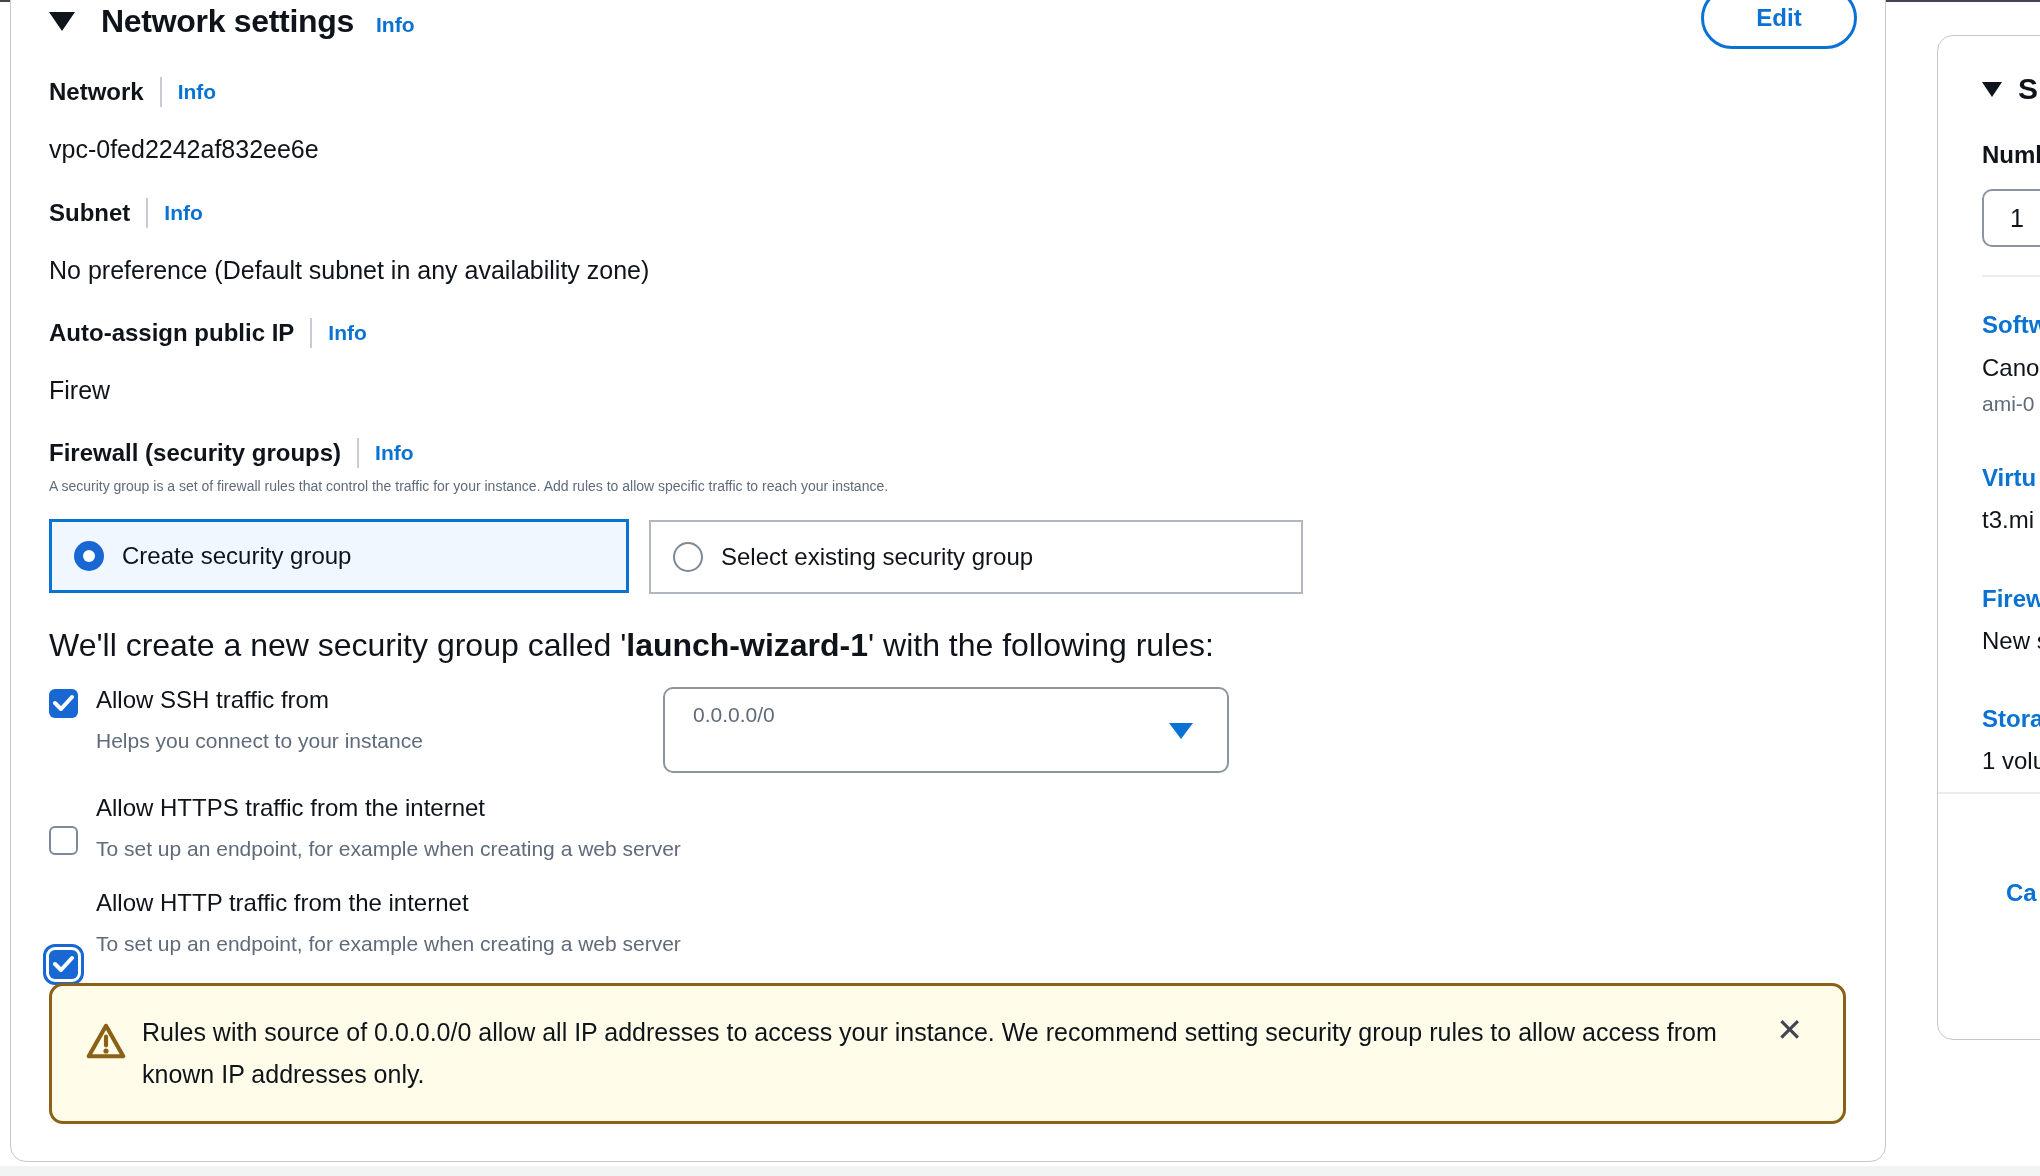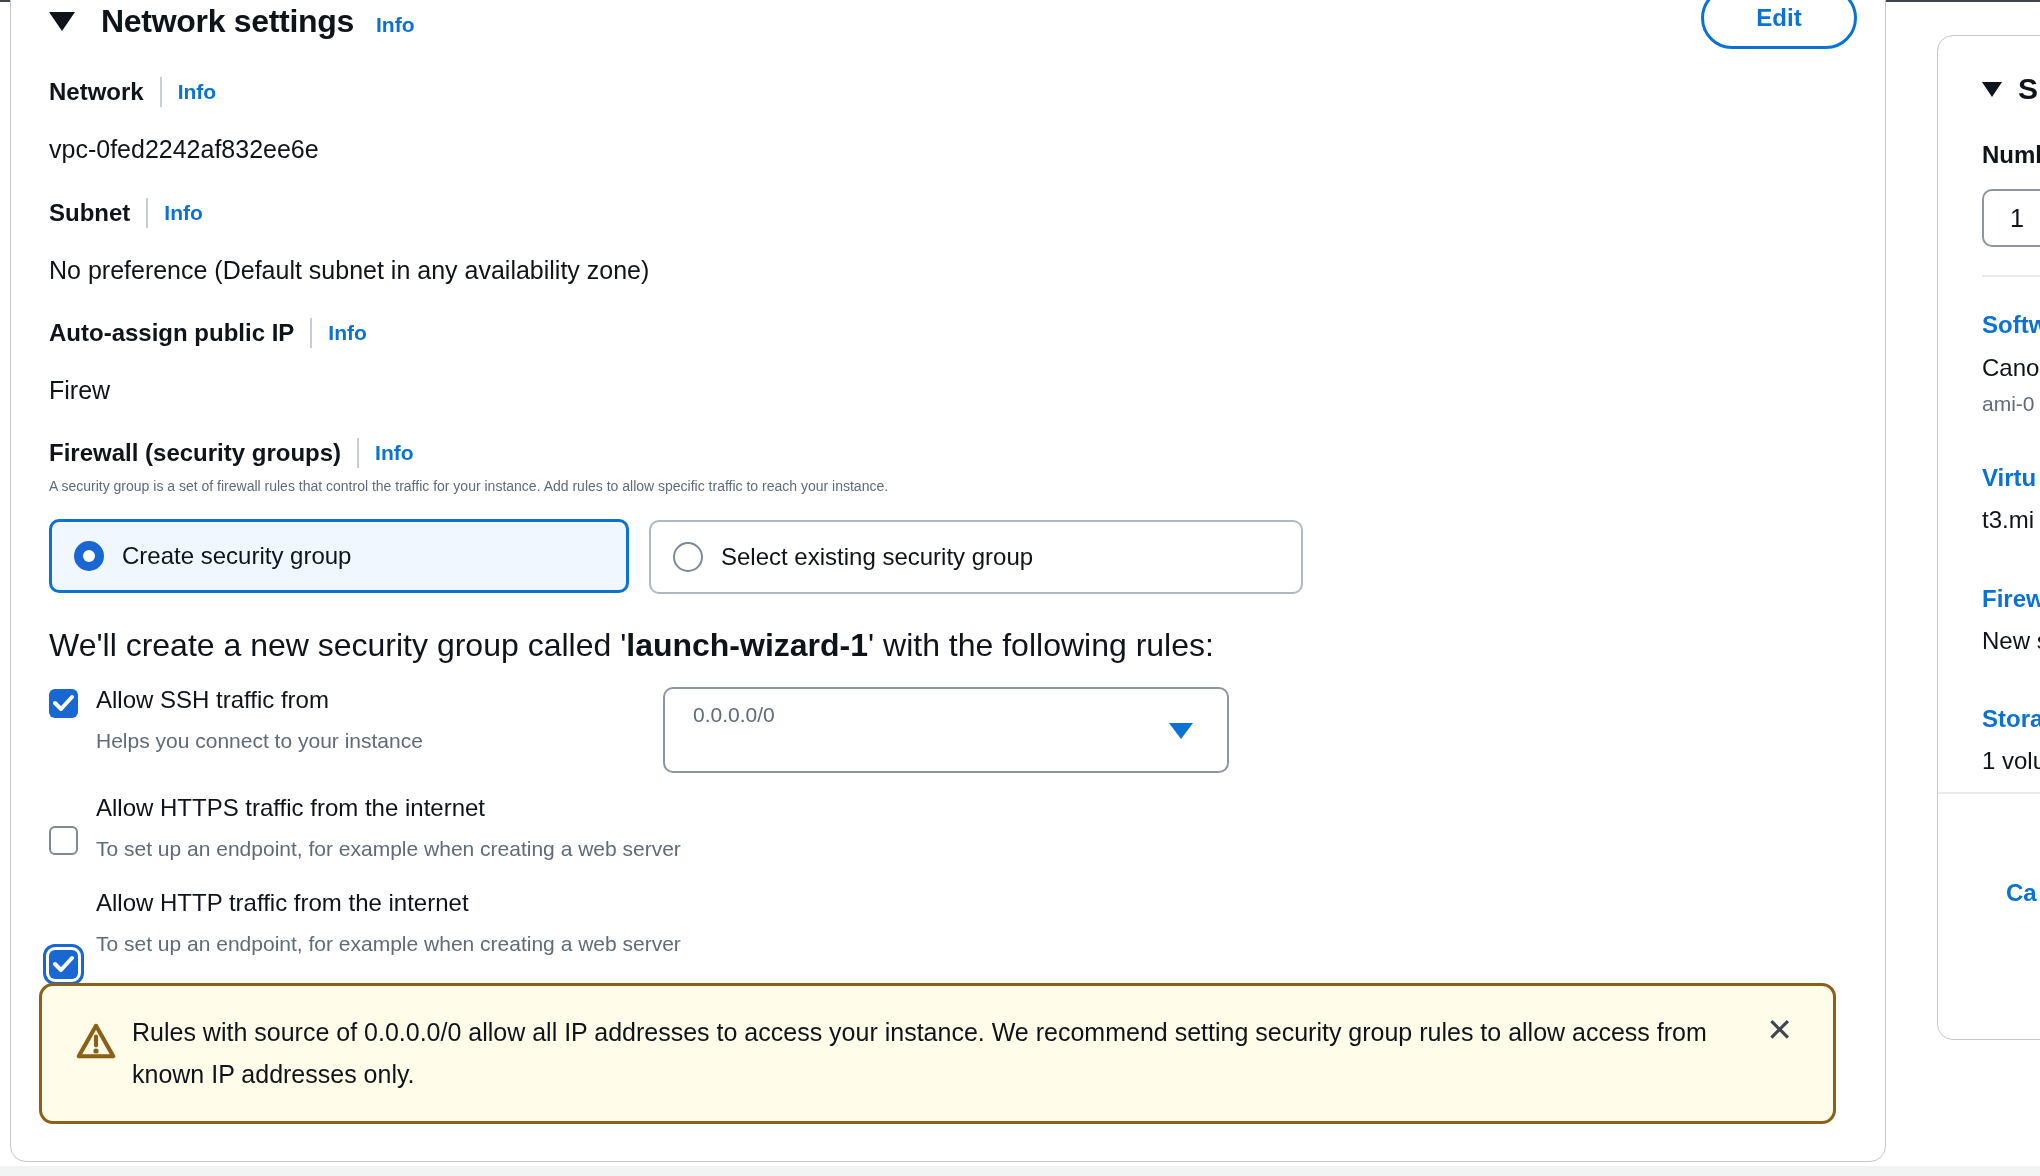--- a/index.html
+++ b/index.html
@@ -31,21 +31,21 @@
   .row { display:flex; align-items:center; }
 
   
   .caret-down { width:0; height:0; border-left:13px solid transparent; border-right:13px solid transparent;
                 border-top:19px solid #0f141a; display:inline-block; }
   .edit-btn { left:1690px; top:10px; width:156px; height:62px; border:3px solid #0972d3; border-radius:31px;
               background:#fff; color:#0972d3; font-size:24px; font-weight:700; text-align:center;
               line-height:56px; cursor:pointer; }
 
   
-  .tile { height:74px; border-radius:10px; display:flex; align-items:center; padding-left:22px; cursor:pointer; }
+  .tile { height:74px; border-radius:0; display:flex; align-items:center; padding-left:22px; cursor:pointer; }
   .tile.selected { border:3px solid #0972d3; background:#f0f7ff; }
   .tile.unselected { border:2px solid #b0b8c1; background:#fff; }
   .radio-on { width:30px; height:30px; border-radius:50%; background:#1867d2; position:relative; flex:none; }
   .radio-on::after { content:""; position:absolute; left:9px; top:9px; width:12px; height:12px;
                      border-radius:50%; background:#fff; }
   .radio-off { width:30px; height:30px; border-radius:50%; background:#fff; border:2px solid #7d8998; flex:none; }
   .tile-label { font-size:24px; color:#0f141a; margin-left:18px; }
 
   
   .cbx { width:29px; height:29px; border-radius:6px; flex:none; position:relative; cursor:pointer; }
@@ -57,21 +57,21 @@
   
   .dropdown { left:652px; top:710px; width:566px; height:86px; border:2px solid #8c95a0; border-radius:10px;
               background:#fff; cursor:pointer; padding:11px 0 0 28px; }
   .dd-main { font-size:24px; color:#0f141a; }
   .dd-sub { font-size:21px; color:#5f6b7a; margin-top:3px; }
   .dd-caret { position:absolute; right:34px; top:34px; width:0; height:0;
               border-left:12px solid transparent; border-right:12px solid transparent;
               border-top:16px solid #0972d3; }
 
   
-  .warning { left:28px; top:1006px; width:1797px; height:141px; background:#fffce9;
+  .warning { left:38px; top:1006px; width:1797px; height:141px; background:#fffce9;
              border:3px solid #8a6116; border-radius:14px; }
   .warn-icon { position:absolute; left:33px; top:36px; }
   .warn-text { position:absolute; left:90px; top:25px; width:1600px; font-size:25px;
                line-height:42px; color:#0f141a; }
   .warn-close { position:absolute; right:40px; top:28px; font-size:32px; color:#424650;
                 cursor:pointer; line-height:32px; }
 
   
   .sum-caret { width:0; height:0; border-left:10px solid transparent; border-right:10px solid transparent;
                border-top:15px solid #0f141a; display:inline-block; margin-right:16px; }

